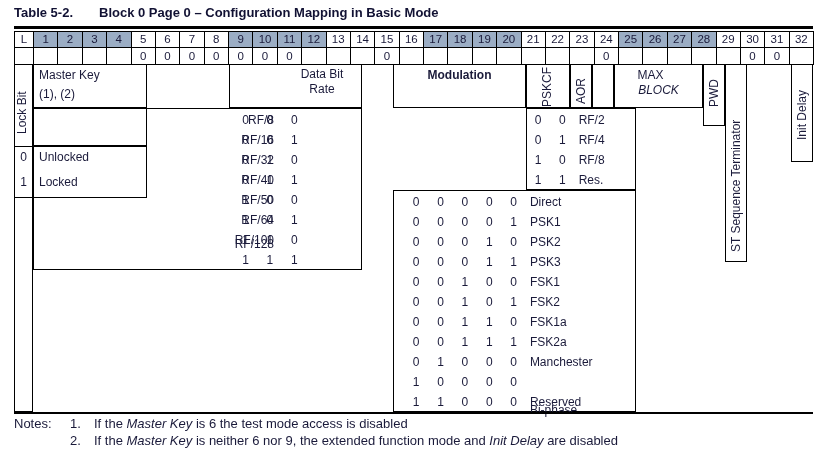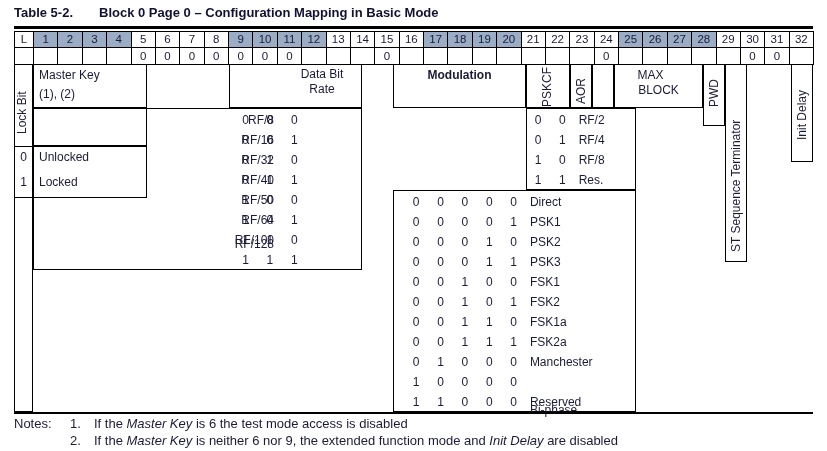--- a/index.html
+++ b/index.html
@@ -403,21 +403,21 @@
         <div class="lbl center" style="left: 395.188px; top: 332px; width: 14px;">1</div>
         <div class="lbl center" style="left: 419.562px; top: 332px; width: 14px;">1</div>
         <div class="lbl center" style="left: 443.938px; top: 332px; width: 14px;">0</div>
         <div class="lbl center" style="left: 468.312px; top: 332px; width: 14px;">0</div>
         <div class="lbl center" style="left: 492.688px; top: 332px; width: 14px;">0</div>
         <div class="lbl" style="left: 515.875px; top: 332px;">Reserved</div>
       </div>
 
     <div class="bx" style="left:600px; top:0px; width:89px; height:44px;"></div>
     <div class="lbl center" style="left:600px; top:5px; width:73px;">MAX</div>
-    <div class="lbl center" style="left:600px; top:20px; width:89px;">BLOCK</div>
+    <div class="lbl center" style="left:600px; top:20px; width:89px;font-style:italic;">BLOCK</div>
 
     <div class="bx" style="left:689px; top:0px; width:22px; height:62px;"></div>
     <div class="vlbl" style="left:694px; top:5px; height:38px;">PWD</div>
 
     <div class="bx" style="left:711px; top:0px; width:22px; height:198px;"></div>
     <div class="vlbl" style="left:716px; top:8px; height:180px;">ST Sequence Terminator</div>
 
     <div class="bx" style="left:777px; top:0px; width:22px; height:98px;"></div>
     <div class="vlbl" style="left:782px; top:6px; height:70px;">Init Delay</div>
 

